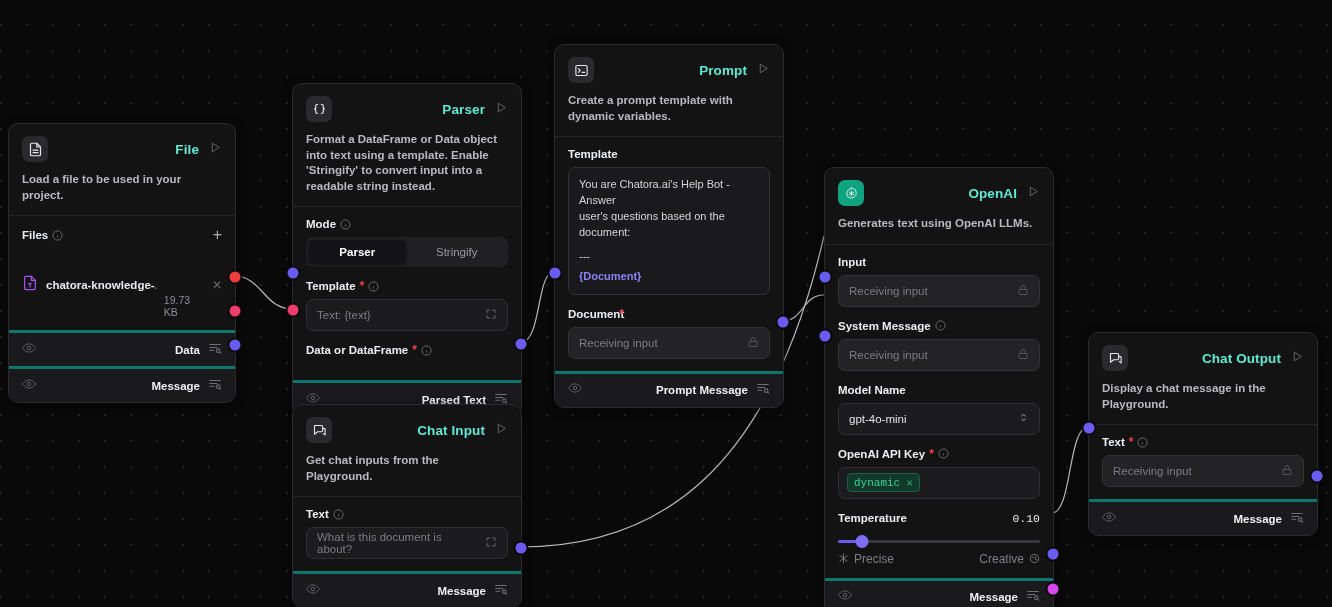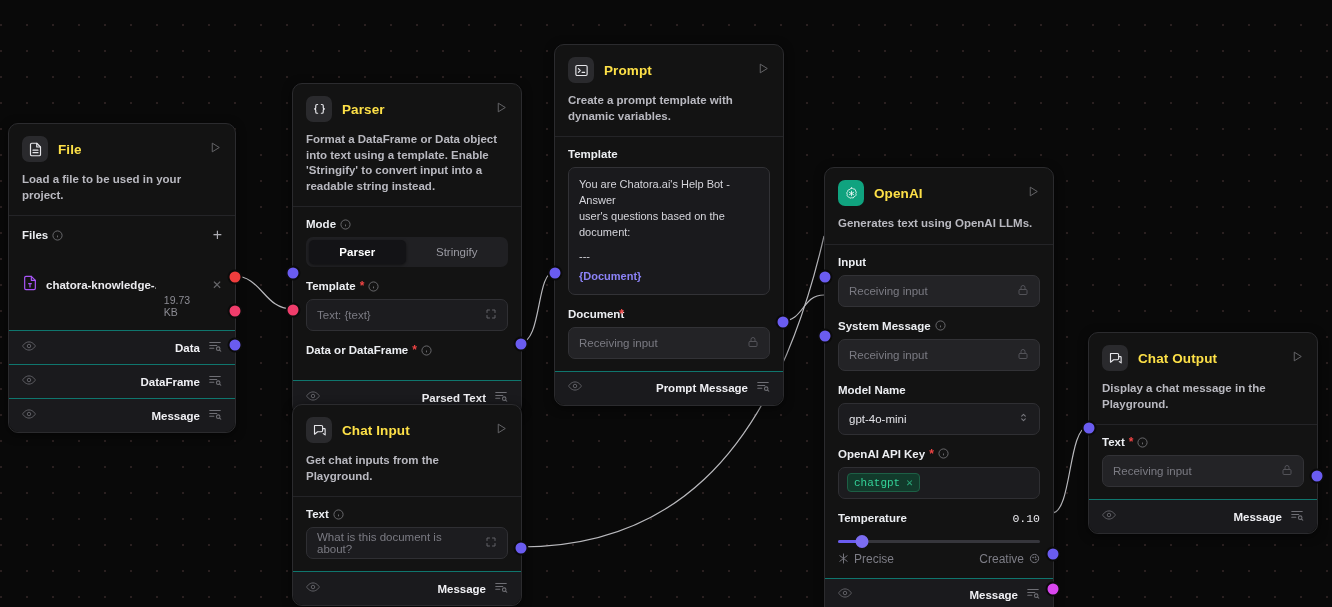--- a/index.html
+++ b/index.html
@@ -31,21 +31,21 @@
   .node-inner{border-radius:10px;overflow:hidden;}
   .nhead{padding:12px 13px 0 13px;}
   .nhead-row{display:flex;align-items:center;gap:10px;}
   .nicon{
     width:26px;height:26px;border-radius:7px;
     background:#2a2a2d;
     display:flex;align-items:center;justify-content:center;
     flex:0 0 auto;
   }
   .nicon svg{display:block;}
-  .ntitle{font-size:13.5px;font-weight:bold;letter-spacing:.1px;color:#fde047;flex:1;}
+  .ntitle{font-size:13.5px;font-weight:bold;letter-spacing:.1px;color:#5eead4;flex:1;text-align:right;}
   .nplay{opacity:.45;}
   .ndesc{
     font-size:11.5px;color:#b9b9c0;line-height:1.35;
     padding:10px 13px 12px 13px;
     font-weight:bold;
   }
   .divider{height:1px;background:#242427;}
 
   .nbody{padding:11px 13px 12px 13px;}
   .flabel{
@@ -70,21 +70,21 @@
   }
   .toggle div{
     flex:1;text-align:center;font-size:11.5px;padding:6px 0;border-radius:5px;
     color:#9a9aa2;
   }
   .toggle div.on{background:#131316;color:#fff;font-weight:bold;box-shadow:0 1px 3px rgba(0,0,0,.5);}
 
   .outrow{
     display:flex;align-items:center;justify-content:flex-end;gap:8px;
     padding:0 13px;height:33px;
-    background:#1a1a1d;border-top:1px solid #0f766e;
+    background:#1a1a1d;border-top:3px solid #0f766e;
     position:relative;
   }
   .outrow .eye{position:absolute;left:13px;opacity:.45;}
   .outlabel{font-size:11.5px;font-weight:bold;color:#f0f0f4;}
   .scanico{opacity:.55;}
 
   .port{
     position:absolute;width:11px;height:11px;border-radius:50%;
     border:2px solid #0b0b0b;
     transform:translate(-50%,-50%);
@@ -212,32 +212,20 @@
             <path d="M1 12s4-7 11-7 11 7 11 7-4 7-11 7S1 12 1 12z"></path>
             <circle cx="12" cy="12" r="3"></circle>
           </svg></span>
       <span class="outlabel">Data</span>
       <span class="scanico"><svg width="14" height="14" viewBox="0 0 24 24" fill="none" stroke="#b5b5bd" stroke-width="1.8" stroke-linecap="round">
             <path d="M3 6h18M3 11h12M3 16h7"></path>
             <circle cx="17.5" cy="16.5" r="3"></circle>
             <path d="M20 19l2 2"></path>
           </svg></span>
     </div>
-    <div class="outrow">
-      <span class="eye"><svg width="14" height="14" viewBox="0 0 24 24" fill="none" stroke="#b5b5bd" stroke-width="1.7">
-            <path d="M1 12s4-7 11-7 11 7 11 7-4 7-11 7S1 12 1 12z"></path>
-            <circle cx="12" cy="12" r="3"></circle>
-          </svg></span>
-      <span class="outlabel">DataFrame</span>
-      <span class="scanico"><svg width="14" height="14" viewBox="0 0 24 24" fill="none" stroke="#b5b5bd" stroke-width="1.8" stroke-linecap="round">
-            <path d="M3 6h18M3 11h12M3 16h7"></path>
-            <circle cx="17.5" cy="16.5" r="3"></circle>
-            <path d="M20 19l2 2"></path>
-          </svg></span>
-    </div>
     <div class="outrow" style="border-radius:0 0 10px 10px;">
       <span class="eye"><svg width="14" height="14" viewBox="0 0 24 24" fill="none" stroke="#b5b5bd" stroke-width="1.7">
             <path d="M1 12s4-7 11-7 11 7 11 7-4 7-11 7S1 12 1 12z"></path>
             <circle cx="12" cy="12" r="3"></circle>
           </svg></span>
       <span class="outlabel">Message</span>
       <span class="scanico"><svg width="14" height="14" viewBox="0 0 24 24" fill="none" stroke="#b5b5bd" stroke-width="1.8" stroke-linecap="round">
             <path d="M3 6h18M3 11h12M3 16h7"></path>
             <circle cx="17.5" cy="16.5" r="3"></circle>
             <path d="M20 19l2 2"></path>
@@ -493,21 +481,21 @@
           <span class="req">*</span>
         <span class="info">
             <svg width="11" height="11" viewBox="0 0 24 24" fill="none" stroke="#c9c9d0" stroke-width="2">
               <circle cx="12" cy="12" r="10"></circle>
               <path d="M12 16v-4M12 8h.01"></path>
             </svg>
           </span>
       </div>
       <div class="keybox">
         <span class="chip">
-          <span>chatgpt</span>
+          <span>dynamic</span>
           <span class="x">✕</span>
         </span>
       </div>
 
       <div class="flabel mt" style="margin-bottom:0;">
         <div class="temprow" style="width:100%;">
           <span>Temperature</span>
           <span class="tempval">0.10</span>
         </div>
       </div>

